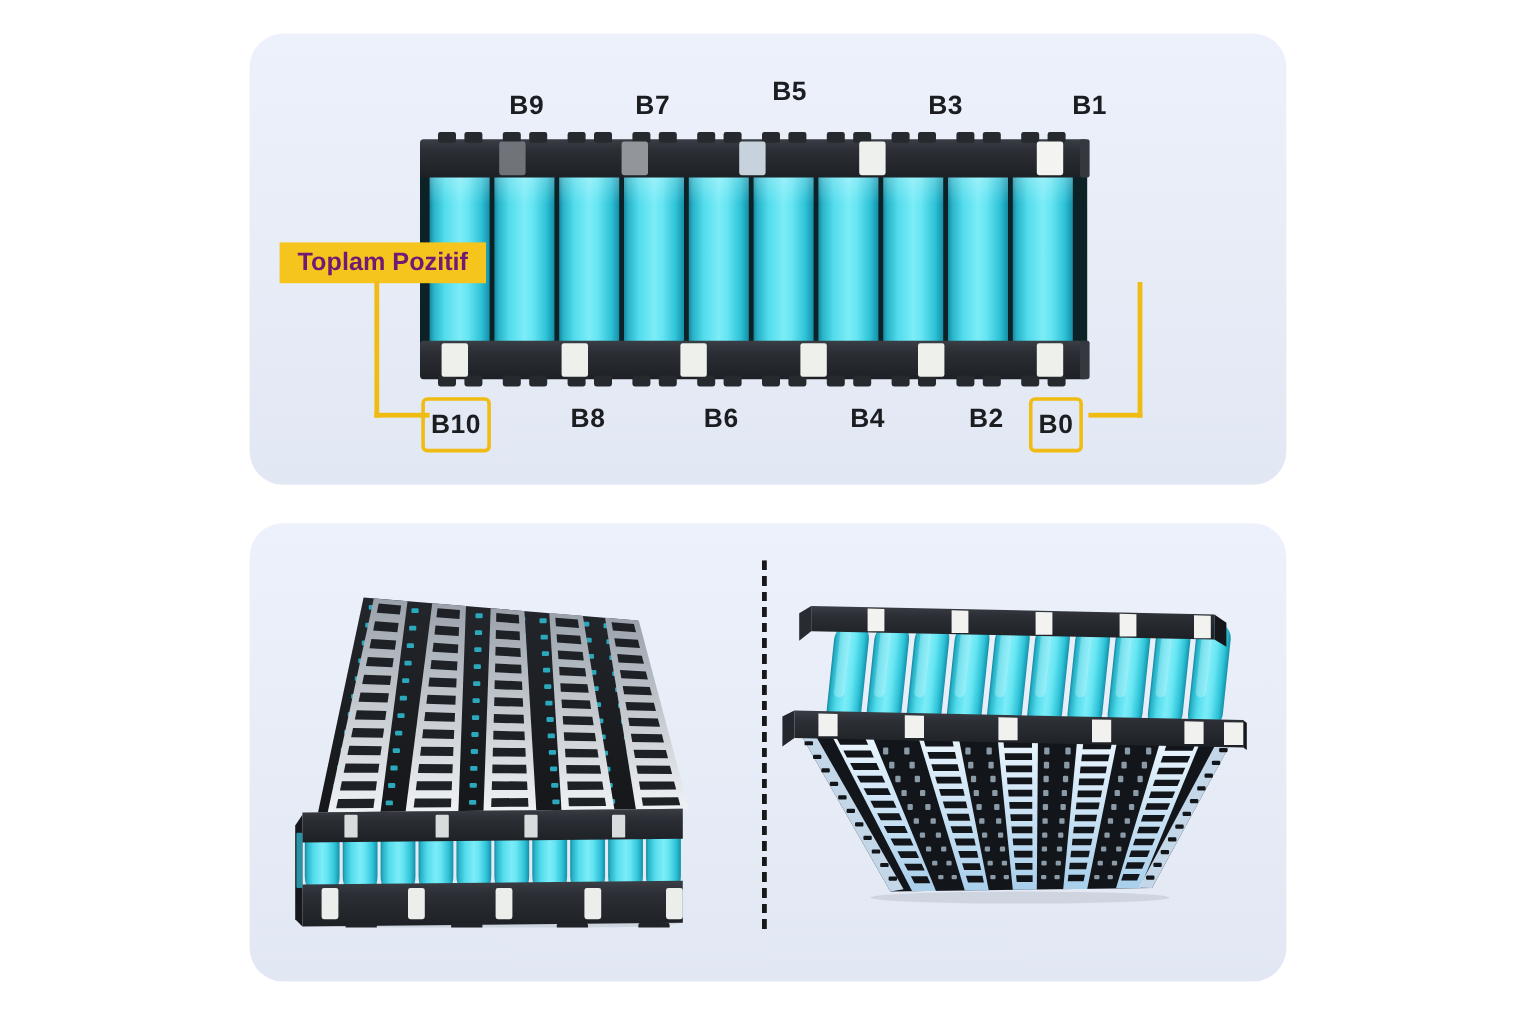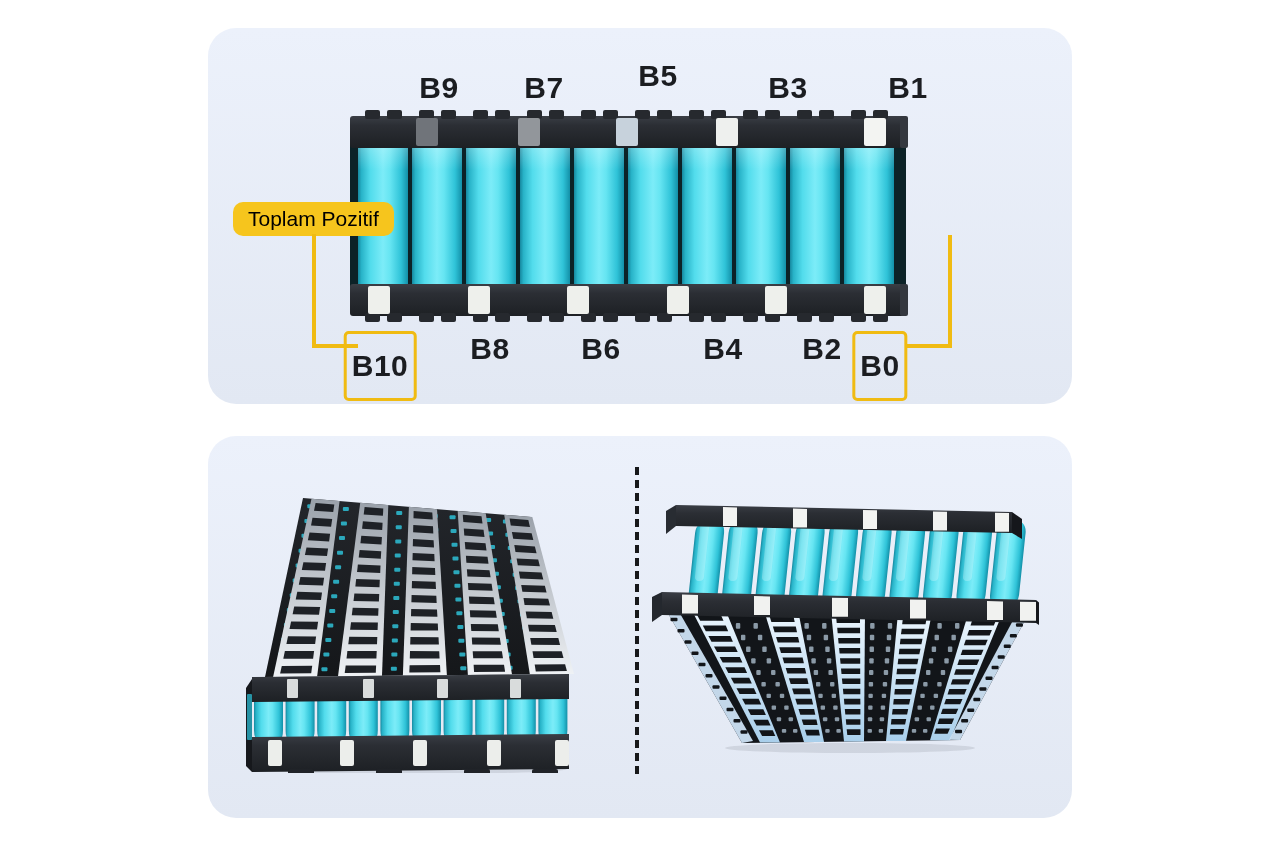--- a/index.html
+++ b/index.html
@@ -9,31 +9,31 @@
     font-family:"Liberation Sans","DejaVu Sans",sans-serif;
   }
   .panel{
     position:absolute;left:208px;width:864px;border-radius:28px;
     background:linear-gradient(180deg,var(--panel-top,#ecf1fb),var(--panel-bot,#e2e8f3));
   }
   .panel-top{top:28px;height:376px;}
   .panel-bottom{top:436px;height:382px;}
   .blabel{
     position:absolute;transform:translateX(-50%);
-    font-size:30px;font-weight:700;letter-spacing:.5px;
+    font-size:22px;font-weight:700;letter-spacing:.5px;
     color:var(--text-dark,#1b1d21);white-space:nowrap;line-height:32px;
   }
   .blabel.boxed{
     border:3px solid var(--yellow-line,#f0bb12);
-    border-radius:5px;padding:16px 5px;background:transparent;
+    border-radius:5px;padding:4px 5px;background:transparent;
   }
   .badge{
     position:absolute;height:34px;line-height:34px;padding:0 15px;
-    background:var(--yellow,#f6c51d);color:#000000;
-    font-size:21px;font-weight:400;border-radius:10px;white-space:nowrap;
+    background:var(--yellow,#f6c51d);color:#701a75;
+    font-size:21px;font-weight:700;border-radius:0;white-space:nowrap;
   }
   .connector{position:absolute;background:var(--yellow-line,#f0bb12);}
   .divider{
     position:absolute;width:4px;
     background:repeating-linear-gradient(180deg,
       var(--divider,#17181a) 0 8px, transparent 8px 13px);
   }
   svg{position:absolute;display:block;}
 </style>
 </head>

